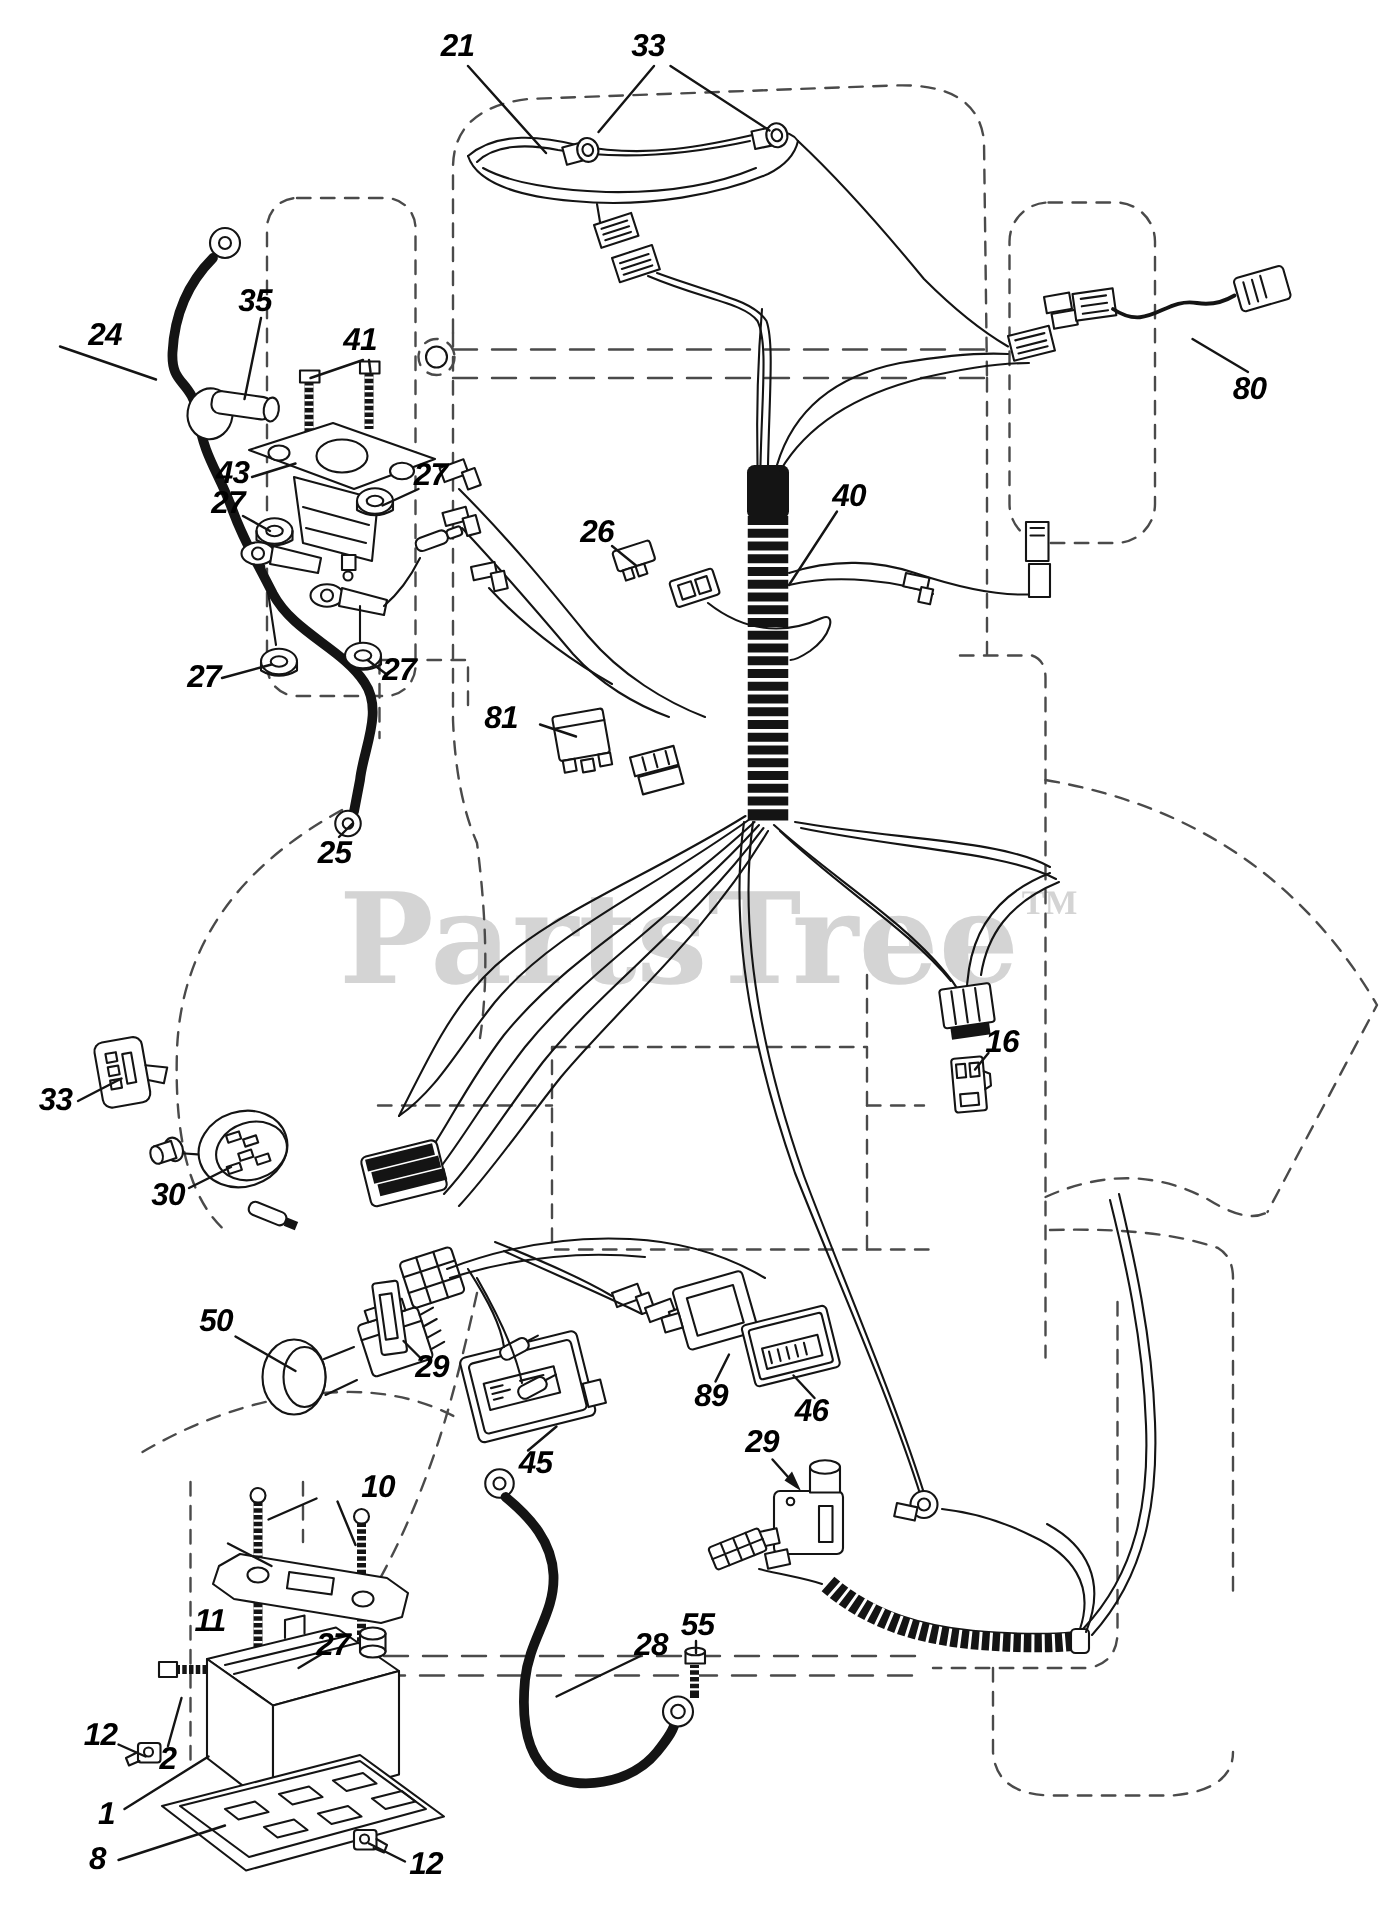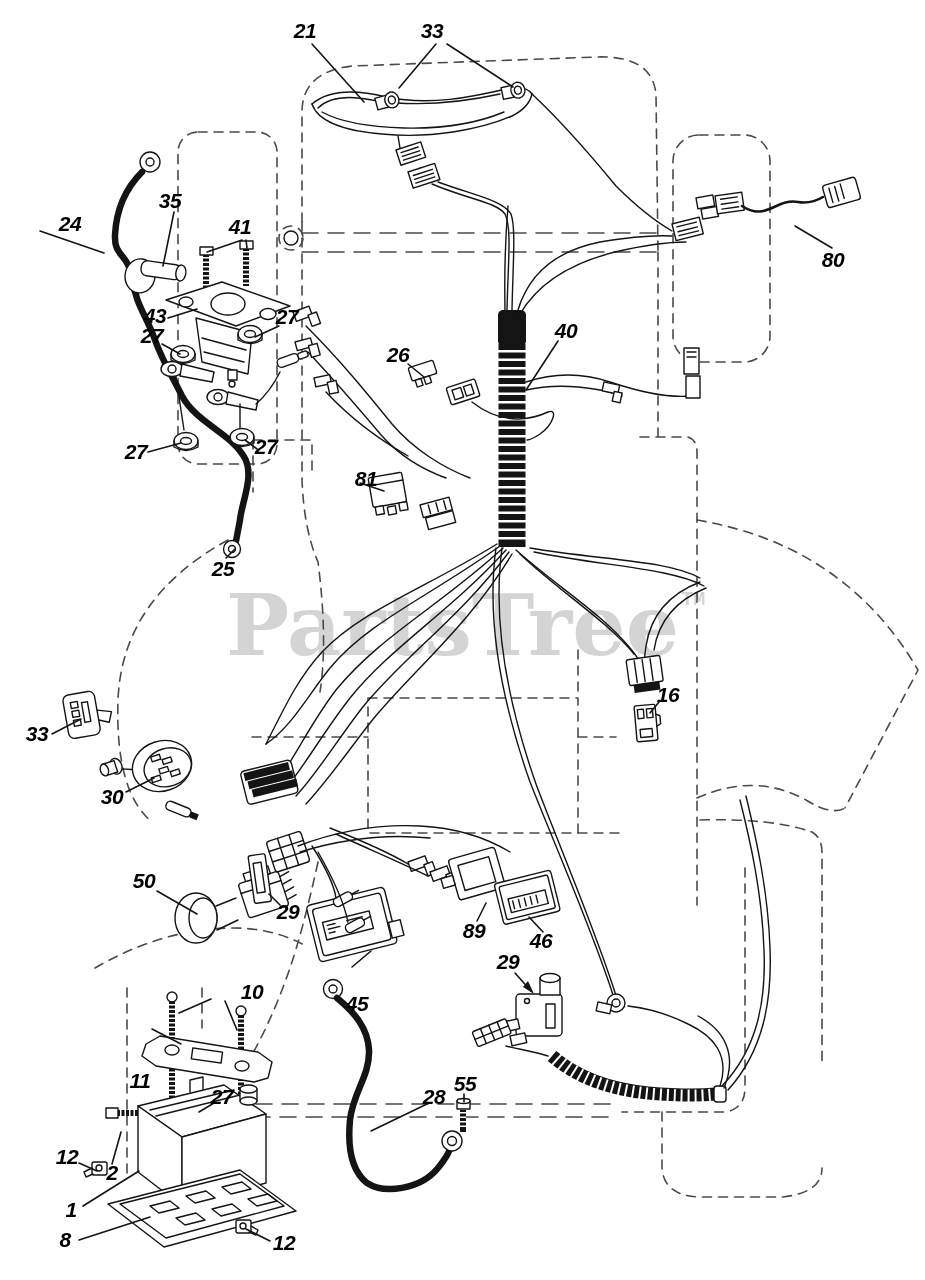--- a/index.html
+++ b/index.html
@@ -1,21 +1,21 @@
 <!DOCTYPE html>
 <html style="--line: #141414; --dashed: #4a4a4a; --wm: #d4d4d4; --label: #000000; --bg: #ffffff;"><head>
 <meta charset="utf-8">
 <style>
   html,body{margin:0;padding:0;background:var(--bg,#fff);}
   .stage{position:relative;width:925px;height:1280px;background:var(--bg,#fff);overflow:hidden;
          font-family:"Liberation Sans",sans-serif;}
   .watermark{position:absolute;left:226px;top:584px;display:flex;align-items:flex-start;line-height:1;
              color:var(--wm,#d4d4d4);font-family:"DejaVu Serif",serif;font-weight:bold;font-size:84px;
              letter-spacing:0px;user-select:none;z-index:1;}
-  .wm-tm{font-size:20px;margin-top:6px;margin-left:2px;font-family:Liberation Mono, monospace;
+  .wm-tm{font-size:23px;margin-top:6px;margin-left:2px;font-family:Liberation Serif, serif;
          font-weight:bold;color:var(--wm,#d4d4d4);}
   svg#art{position:absolute;left:0;top:0;z-index:2;}
   #callout-layer{position:absolute;left:0;top:0;width:100%;height:100%;z-index:3;pointer-events:none;}
   .callout{position:absolute;transform:translate(-50%,-50%);font-weight:bold;font-size:21px;
            letter-spacing:-0.5px;color:var(--label,#000);font-style:italic;}
   #art path,#art rect,#art circle,#art ellipse,#art line,#art polygon{
       fill:none;stroke:var(--line,#141414);stroke-width:1.4;stroke-linecap:round;stroke-linejoin:round;}
   #art .fw{fill:#fff;}
   #art .fb{fill:var(--line,#141414);stroke:none;}
   #art .dashed path,#art .dashed rect,#art .dashed circle,#art .dashed line{
@@ -523,28 +523,28 @@
       <div class="callout" style="left: 170px; top: 201px;">35</div>
       <div class="callout" style="left: 240px; top: 227px;">41</div>
       <div class="callout" style="left: 155px; top: 316px;">43</div>
       <div class="callout" style="left: 287px; top: 317px;">27</div>
       <div class="callout" style="left: 152px; top: 336px;">27</div>
       <div class="callout" style="left: 136px; top: 452px;">27</div>
       <div class="callout" style="left: 266px; top: 447px;">27</div>
       <div class="callout" style="left: 398px; top: 355px;">26</div>
       <div class="callout" style="left: 566px; top: 331px;">40</div>
       <div class="callout" style="left: 833px; top: 260px;">80</div>
-      <div class="callout" style="left: 366px; top: 479px;">81</div>
+      <div class="callout" style="left: 334px; top: 479px;">81</div>
       <div class="callout" style="left: 223px; top: 569px;">25</div>
       <div class="callout" style="left: 37px; top: 734px;">33</div>
       <div class="callout" style="left: 112px; top: 797px;">30</div>
       <div class="callout" style="left: 668px; top: 695px;">16</div>
       <div class="callout" style="left: 144px; top: 881px;">50</div>
       <div class="callout" style="left: 288px; top: 912px;">29</div>
-      <div class="callout" style="left: 357px; top: 976px; margin-top: 28px;">45</div>
+      <div class="callout" style="left: 357px; top: 976px;">45</div>
       <div class="callout" style="left: 474px; top: 931px;">89</div>
       <div class="callout" style="left: 541px; top: 941px;">46</div>
       <div class="callout" style="left: 508px; top: 962px;">29</div>
       <div class="callout" style="left: 221px; top: 992px; margin-left: 31px;">10</div>
       <div class="callout" style="left: 140px; top: 1081px;">11</div>
       <div class="callout" style="left: 222px; top: 1097px;">27</div>
       <div class="callout" style="left: 434px; top: 1097px;">28</div>
       <div class="callout" style="left: 465px; top: 1084px;">55</div>
       <div class="callout" style="left: 67px; top: 1157px;">12</div>
       <div class="callout" style="left: 112px; top: 1173px;">2</div>

